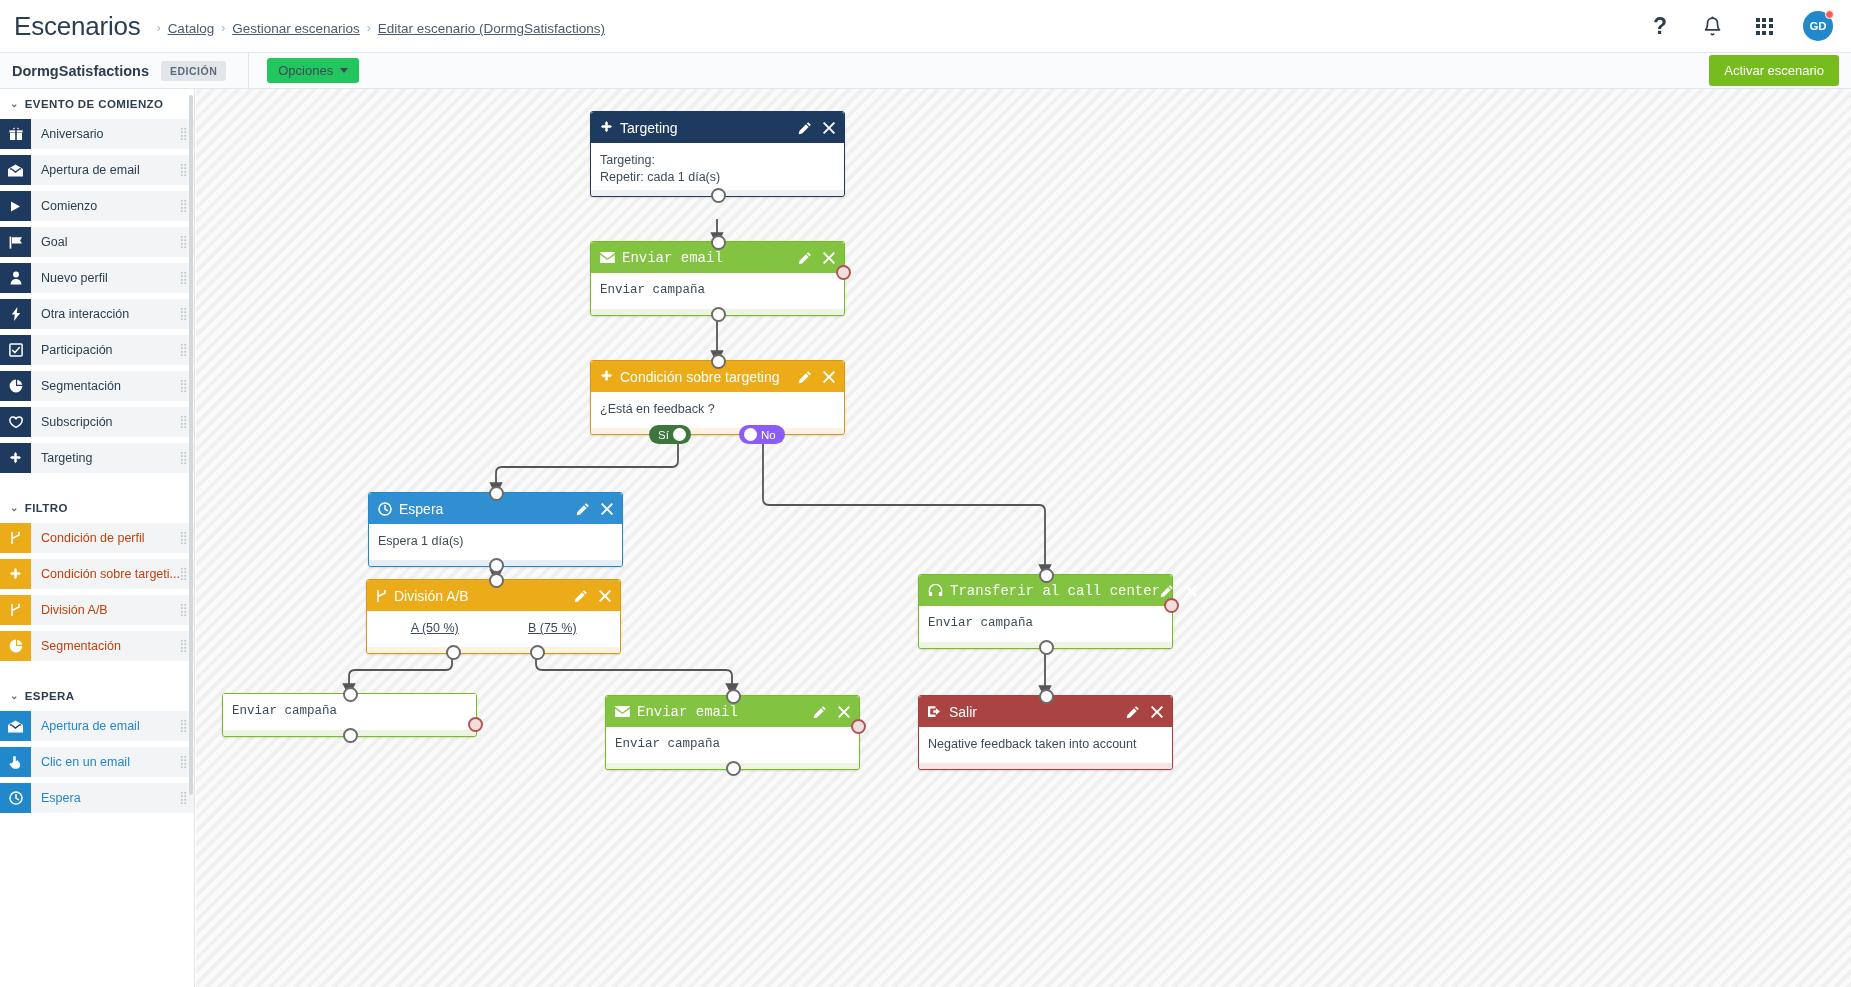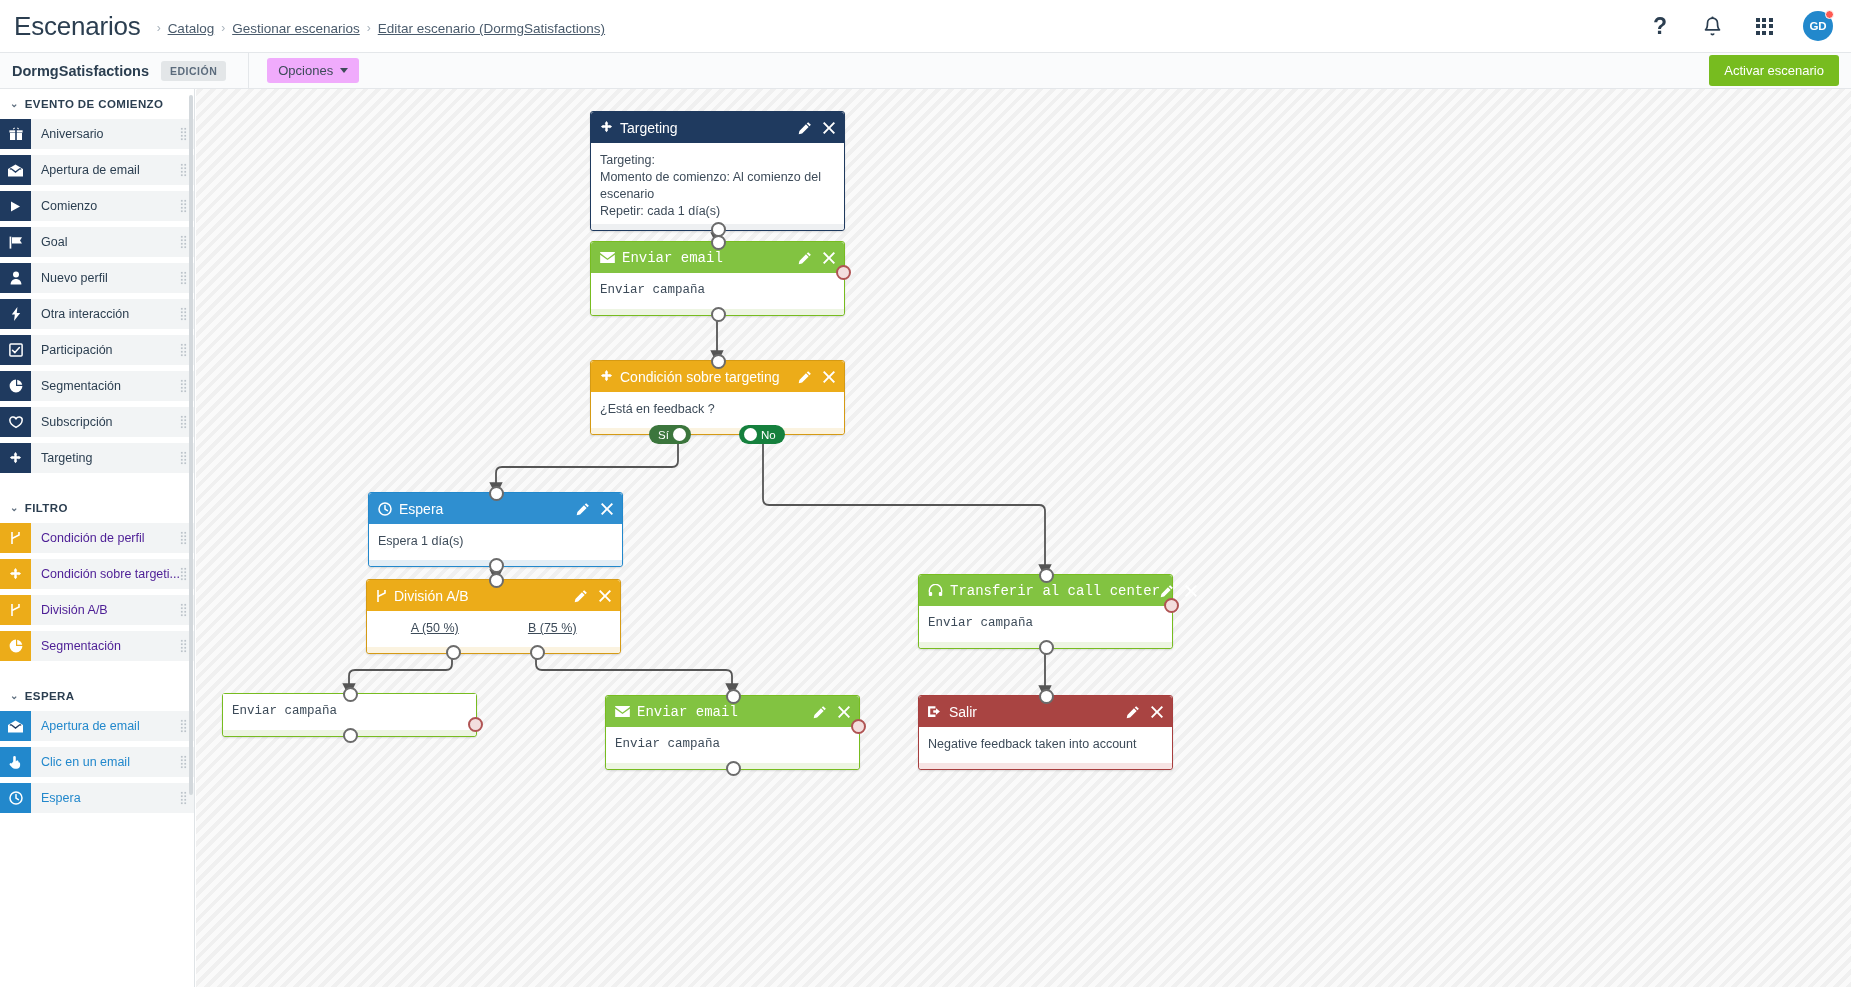--- a/index.html
+++ b/index.html
@@ -60,21 +60,21 @@
     display: flex; align-items: center;
   }
   .scenario-name { font-size: 14.5px; font-weight: 700; margin-left: 12px; color: #2b3e50; }
   .badge-edicion {
     margin-left: 12px; background: #e3e6e8; color: #5b6b7c;
     font-size: 10.5px; font-weight: 700; letter-spacing: 0.5px;
     padding: 4px 9px; border-radius: 3px;
   }
   .subbar-divider { width: 1px; height: 36px; background: #e4e7ea; margin-left: 22px; }
   .btn-opciones {
-    margin-left: 18px; background: #f0abfc; color: #3d4b59;
+    margin-left: 18px; background: #22c55e; color: #3d4b59;
     font-size: 13px; padding: 5px 11px; border-radius: 3px; cursor: pointer;
     display: flex; align-items: center; gap: 7px; border: none;
     font-family: "Liberation Sans", sans-serif;
   }
   .caret-down {
     width: 0; height: 0; border-left: 4px solid transparent; border-right: 4px solid transparent;
     border-top: 5px solid #3d4b59;
   }
   .btn-activar {
     margin-left: auto; margin-right: 12px;
@@ -109,21 +109,21 @@
   .sb-drag {
     position: absolute; right: 7px; top: 8px;
     width: 7px; height: 14px;
     background-image: radial-gradient(#b8c0c7 45%, transparent 46%);
     background-size: 3.5px 3.5px;
     opacity: .95;
   }
   .g-start .sb-ic { background: #1f3a5f; }
   .g-start .sb-label { color: #2b3e50; }
   .g-filter .sb-ic { background: #ecac19; }
-  .g-filter .sb-label { color: #4c1d95; }
+  .g-filter .sb-label { color: #c2410c; }
   .g-wait .sb-ic { background: #2288cc; }
   .g-wait .sb-label { color: #2288cc; }
   .sb-spacer { height: 14px; }
   .sb-scroll {
     position: absolute; right: 1px; top: 6px; width: 4px; height: 700px;
     background: #d3d8dc; border-radius: 2px;
   }
 
   
   .canvas {
@@ -185,21 +185,21 @@
   .branch-pill {
     position: absolute; height: 19px; border-radius: 10px;
     display: flex; align-items: center; color: #fff;
     font-size: 11.5px; padding: 0 5px; z-index: 6; cursor: pointer;
   }
   .branch-pill .dot {
     width: 13px; height: 13px; border-radius: 50%; background: #fff;
   }
   .pill-yes { background: #3c763d; }
   .pill-yes .lbl { margin: 0 4px 0 4px; }
-  .pill-no { background: #15803d; margin-top: 16px; }
+  .pill-no { background: #8b5cf6; margin-top: 16px; }
   .pill-no .lbl { margin: 0 4px 0 4px; }
 </style>
 </head>
 <body>
 
 <div class="topbar">
   <div class="app-title">Escenarios</div>
   <div class="breadcrumb">
     <span class="sep">›</span>
     <span class="crumb link">Catalog</span>
@@ -481,21 +481,20 @@
         </span>
         <span>
           <svg width="12" height="12" viewBox="0 0 14 14" fill="#fff">
               <path d="M1.6 0L7 5.4 12.4 0 14 1.6 8.6 7 14 12.4 12.4 14 7 8.6 1.6 14 0 12.4 5.4 7 0 1.6z"></path>
             </svg>
         </span>
       </span>
     </div>
     <div class="node-body" style="padding-bottom:4px;">
       <div>Targeting:</div>
-      <div>Momento de comienzo: Al comienzo del escenario</div>
       <div>Repetir: cada 1 día(s)</div>
     </div>
     <div class="node-foot"></div>
     <div class="port" style="left:120px; bottom:-7px;"></div>
   </div>
 
   <div class="node n-green" style="left:394px; top:152px; width:255px;">
     <div class="node-head">
       <span class="hicon">
         <svg width="15" height="11" viewBox="0 0 16 12" fill="#fff">

